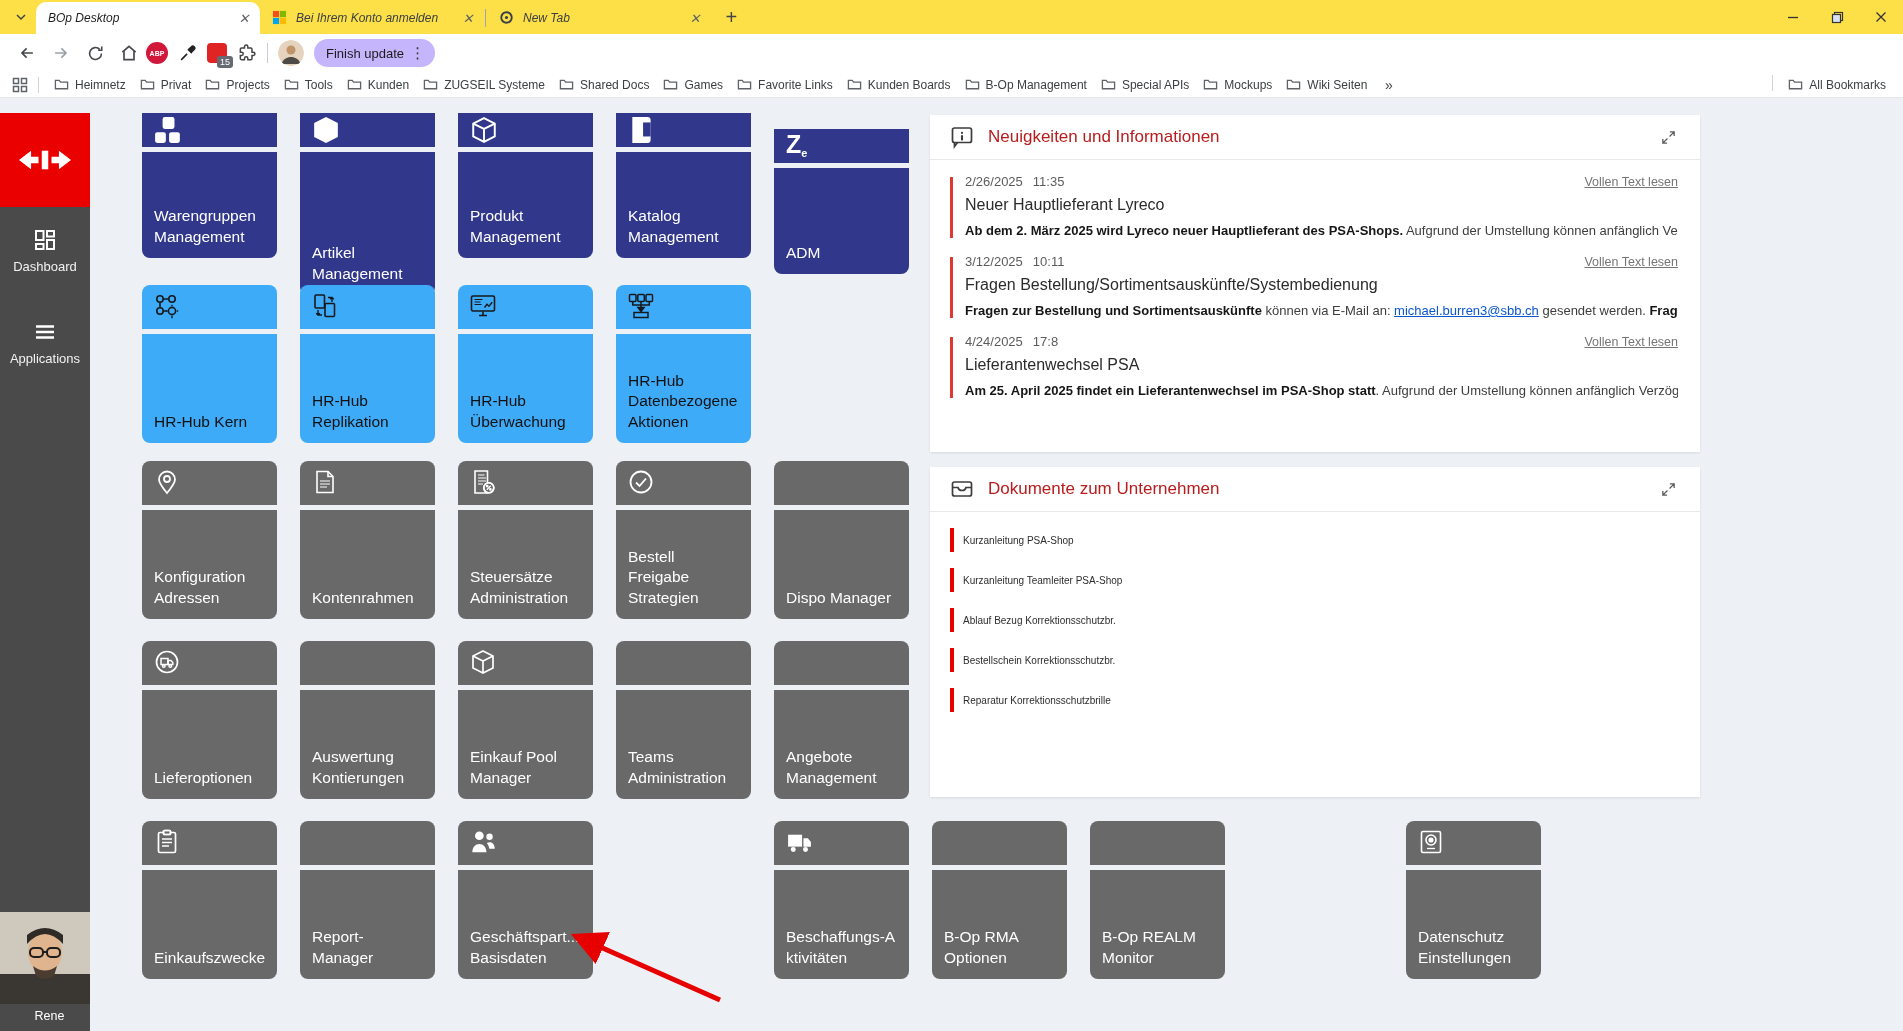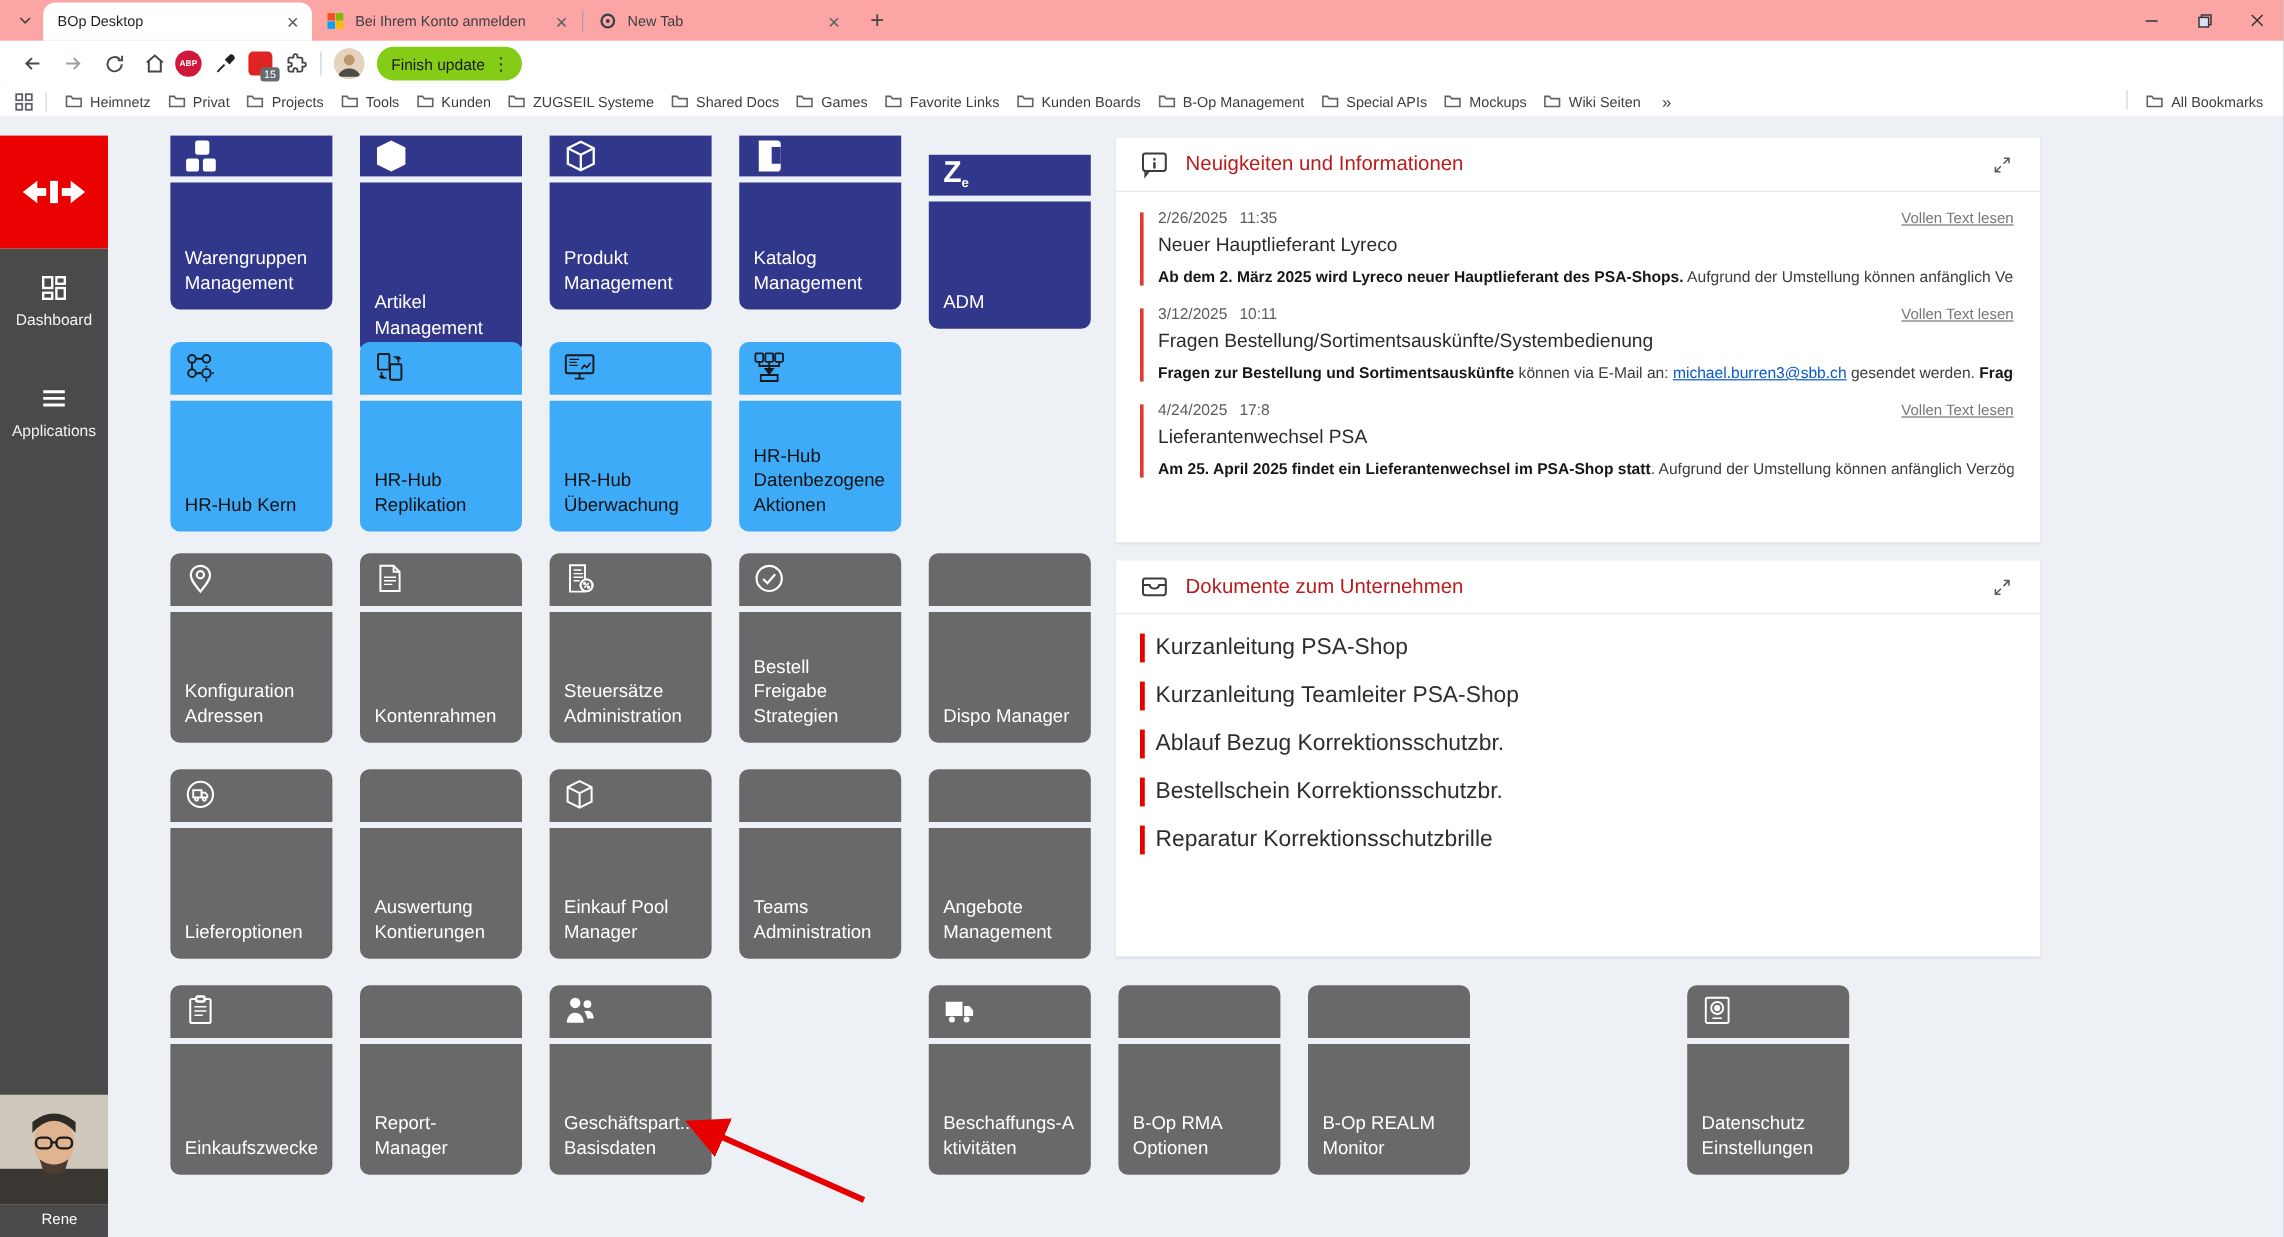--- a/index.html
+++ b/index.html
@@ -1,22 +1,22 @@
 <!DOCTYPE html>
 <html><head>
 <meta charset="utf-8">
 <style>
   html,body{margin:0;padding:0;}
   body{width:1903px;height:1031px;position:relative;overflow:hidden;
        font-family:"Liberation Sans",sans-serif;background:#edf1f6;
        box-shadow:inset 0 0 0 1px #a9b2c0;}
   svg{display:block}
   
-  .tabstrip{position:absolute;left:0;top:0;width:100%;height:34px;background:#fca5a5;
-            display:flex;align-items:flex-end;}
+  .tabstrip{position:absolute;left:0;top:0;width:100%;height:34px;background:#fde047;
+            display:flex;align-items:flex-end;font-style:italic;}
   .tab-search{width:30px;height:30px;margin:2px 0 2px 6px;border-radius:8px;display:flex;
               align-items:center;justify-content:center;cursor:pointer;}
   .tab{width:224px;height:32px;display:flex;align-items:center;padding:0 8px 0 12px;
        box-sizing:border-box;border-radius:10px 10px 0 0;color:#3c4043;cursor:pointer;}
   .tab.active{background:#ffffff;color:#1f1f1f;}
   .tab .favicon{width:16px;height:16px;margin-right:8px;flex:0 0 auto;}
   .tab-title{font-size:12px;white-space:nowrap;overflow:hidden;text-overflow:ellipsis;flex:1;}
   .tab-close{width:16px;height:16px;border-radius:50%;display:flex;align-items:center;
              justify-content:center;font-size:13px;color:#5f6368;margin-left:6px;cursor:pointer;}
   .tab-sep{width:1px;height:18px;background:#9aa5b8;margin:0 1px 7px 1px;}
@@ -35,21 +35,21 @@
   .omni-url{font-size:14px;color:#202124;margin-left:10px;flex:1;white-space:nowrap;}
   .omni-star{width:22px;height:22px;cursor:pointer;}
   .extarea{display:flex;align-items:center;gap:10px;flex:0 0 auto;margin-right:4px;}
   .abp{width:22px;height:22px;border-radius:50%;background:#d1173a;color:#fff;font-size:7px;
        font-weight:bold;display:flex;align-items:center;justify-content:center;cursor:pointer;}
   .extb{width:20px;height:20px;border-radius:4px;background:#e02424;position:relative;cursor:pointer;}
   .extb-badge{position:absolute;right:-6px;bottom:-5px;background:#666b72;color:#fff;font-size:9px;
               padding:1px 3px;border-radius:3px;line-height:10px;}
   .tool-sep{width:1px;height:20px;background:#c6cdd6;}
   .tool-avatar{width:26px;height:26px;border-radius:50%;overflow:hidden;cursor:pointer;}
-  .update-pill{height:28px;background:#84cc16;border-radius:14px;display:flex;align-items:center;
+  .update-pill{height:28px;background:#c4b5fd;border-radius:14px;display:flex;align-items:center;
                padding:0 4px 0 12px;cursor:pointer;}
   .update-label{font-size:13px;color:#1b1b1b;}
   .kebab{font-size:15px;color:#333;padding:0 6px;cursor:pointer;}
   
   .bookmarks{position:absolute;left:0;top:72px;width:100%;height:26px;background:#ffffff;
              border-bottom:1px solid #e3e6ea;display:flex;align-items:center;padding:0 10px;
              box-sizing:border-box;}
   .bm-apps{width:20px;height:20px;display:flex;align-items:center;justify-content:center;cursor:pointer;}
   .bm-sep{width:1px;height:16px;background:#d0d4da;margin:0 8px;}
   .bm-list{display:flex;align-items:center;overflow:hidden;flex:0 1 auto;max-width:1330px;}
@@ -104,21 +104,21 @@
   .news-time{margin-left:10px;}
   .read-more{font-size:12.5px;color:#757575;text-decoration:underline;cursor:pointer;}
   .news-title{font-size:16px;color:#2b2b2b;margin-bottom:8px;white-space:nowrap;overflow:hidden;}
   .news-body{font-size:13px;color:#3d3d3d;line-height:17px;white-space:nowrap;overflow:hidden;}
   .news-body b{color:#161616;}
   .email-link{color:#0b57d0;text-decoration:underline;cursor:pointer;}
   .doc-list{padding:16px 20px 0;}
   .doc-item{position:relative;padding-left:13px;height:24px;display:flex;align-items:center;
             margin-bottom:16px;cursor:pointer;}
   .doc-item::before{content:"";position:absolute;left:0;top:0;bottom:0;width:3.5px;background:#e60000;}
-  .doc-label{font-size:19px;color:#2e2e2e;}
+  .doc-label{font-size:10px;color:#2e2e2e;}
   .arrow-overlay{position:absolute;pointer-events:none;}
 </style>
 </head>
 <body>
 
 <div class="tabstrip">
   <div class="tab-search">
     <span>
         <svg width="16" height="16" viewBox="0 0 24 24" fill="none" stroke="#444" stroke-width="2.2">
           <path d="M6 9l6 6 6-6"></path>

